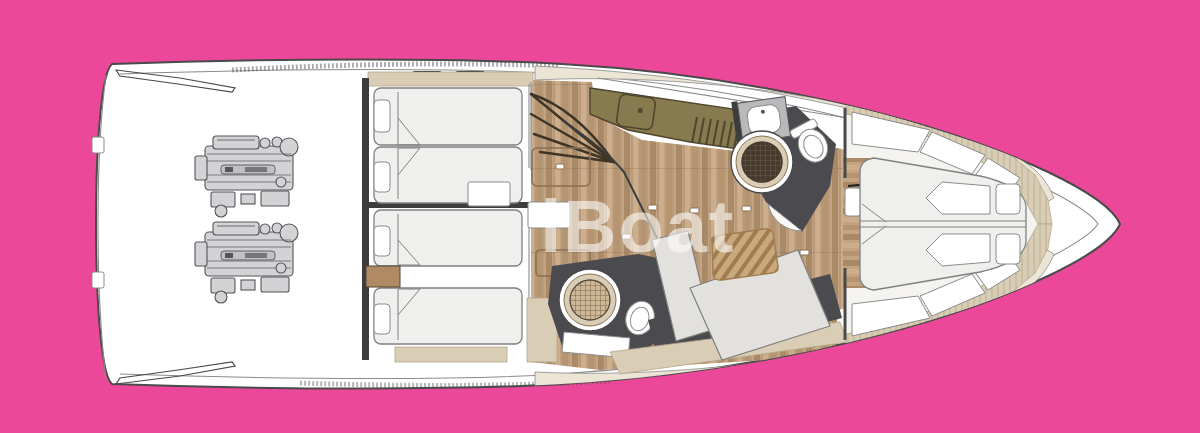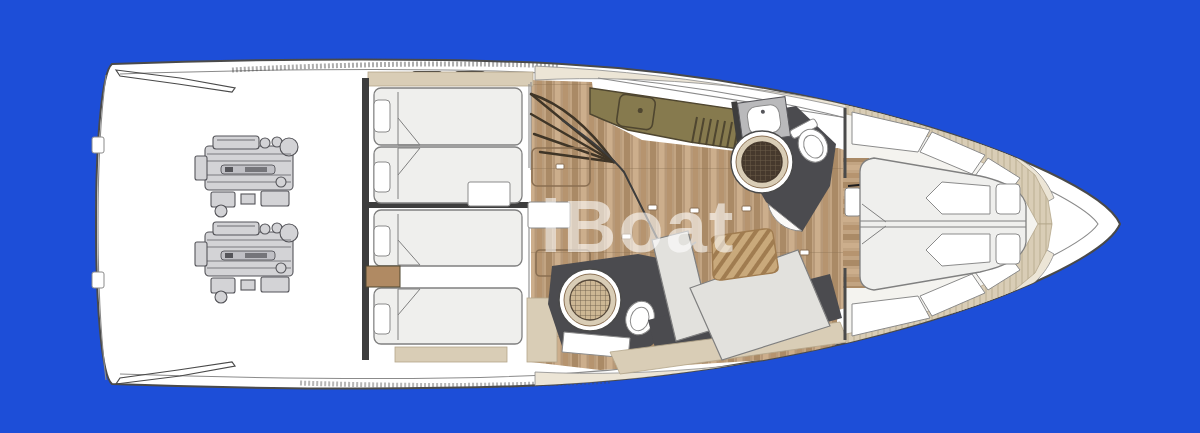--- a/index.html
+++ b/index.html
@@ -1,16 +1,16 @@
 <!DOCTYPE html>
 <html style="--c-paper: #ffffff; --c-hull-line: #4a4a4a; --c-inner-line: #8b8b8b; --c-wood-base: #c2a482; --c-wood-dark: #aa8a66; --c-wood-mid: #b6946f; --c-wood-light: #ccae8c; --c-wood-seam: #8a6f52; --c-tan: #d9cdb6; --c-tan-line: #b4a68a; --c-cream: #ece5d6; --c-charcoal: #4b4b4f; --c-olive: #867a4e; --c-olive-dark: #4f4630; --c-mattress: #efefed; --c-mattress-line: #808080; --c-panel-gray: #e2e1dd; --c-white: #ffffff; --c-floor-white: #f4f3ef; --c-dark-wall: #3d3d3d; --c-engine: #d3d3d6; --c-engine-line: #55555a; --c-engine-shade: #c0c0c5; --c-dresser: #b08a63; --c-teak: #c9a97b; --c-teak-stripe: #a07c50; --c-grate-dark-bg: #46392d; --c-grate-dark-line: #6b5c48; --c-grate-light-bg: #cdb794; --c-grate-light-line: #57493a; --c-step-line: #3f3527; --c-cleat: #1c1c1e; --c-watermark: rgba(255,255,255,0.58);"><head>
 <meta charset="utf-8">
 <style>
   html,body{margin:0;padding:0;background:#fff;}
-  .stage{width:1200px;height:433px;position:relative;background:#1d4ed8;overflow:hidden;
+  .stage{width:1200px;height:433px;position:relative;background:#ec4899;overflow:hidden;
          font-family:"Liberation Sans", sans-serif;}
   svg{display:block}
   
   .hull      {fill:var(--c-paper,#ffffff);stroke:var(--c-hull-line,#4a4a4a);stroke-width:2;}
   .innerln   {fill:none;stroke:var(--c-inner-line,#7a7a7a);stroke-width:1.1;}
   .ln        {fill:none;stroke:var(--c-hull-line,#4a4a4a);}
   .wood      {fill:url(#woodV);}
   .woodh     {fill:url(#woodH);}
   .tan       {fill:var(--c-tan,#d9cdb6);stroke:var(--c-tan-line,#b0a288);stroke-width:0.8;}
   .cream     {fill:var(--c-cream,#ece5d6);stroke:var(--c-inner-line,#9a9a9a);stroke-width:0.8;}

